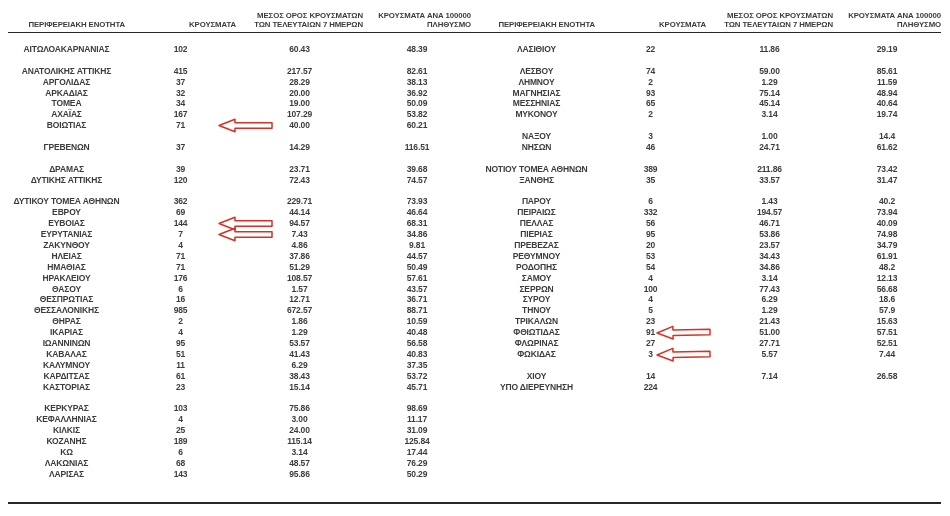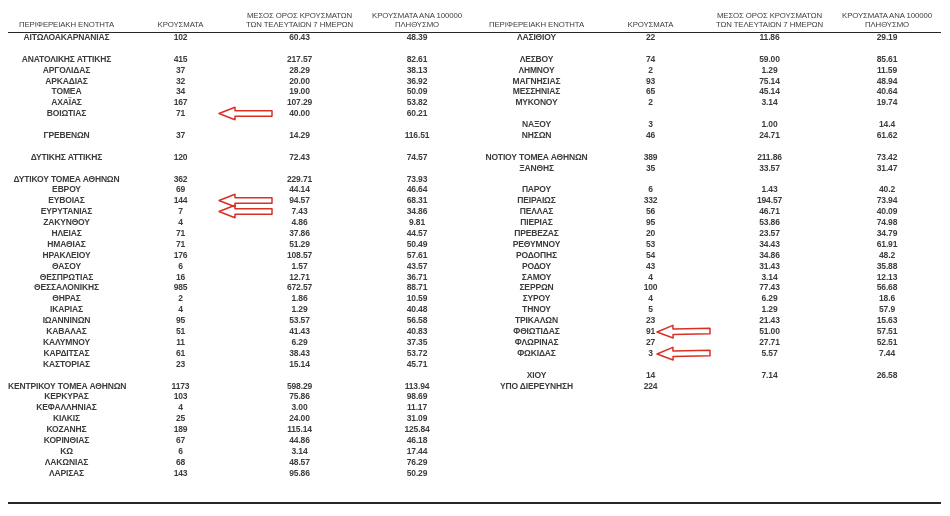--- a/index.html
+++ b/index.html
@@ -13,25 +13,25 @@
     position:relative; width:950px; height:516px; background:#fff; overflow:hidden;
     --text:#3c3c3c; --rule:#262626; --arrow:#d93025;
   }
   .tables { position:absolute; top:0; left:8px; display:flex; gap:7px; }
   .tbl { width:463px; }
   .thead {
     height:32px; display:grid; grid-template-columns:117px 111px 127px 108px;
     align-items:end; padding-bottom:3px;
   }
   .hcell {
-    text-align:center; font-size:7.8px; font-weight:400; color:var(--text);
+    text-align:right; font-size:7.8px; font-weight:700; color:var(--text);
     line-height:9px; letter-spacing:-0.1px; white-space:nowrap;
   }
   .hcell span { display:block; }
-  .rows { display:block; }
+  .rows { display:block;margin-top:12px; }
   .row {
     position:relative; height:10.9px;
     display:grid; grid-template-columns:117px 111px 127px 108px; align-items:center;
   }
   .cell {
     text-align:center; font-size:8.5px; font-weight:700; color:var(--text);
     line-height:10.9px; letter-spacing:-0.15px; white-space:nowrap;
   }
   .rule { position:absolute; left:8px; width:933px; height:1.6px; background:var(--rule); }
   .rule-top { top:31.5px; }
@@ -119,20 +119,26 @@
           </div>
           <div class="row"></div>
           <div class="row">
             <div class="cell">ΓΡΕΒΕΝΩΝ</div>
             <div class="cell">37</div>
             <div class="cell">14.29</div>
             <div class="cell">116.51</div>
           </div>
           <div class="row"></div>
           <div class="row">
+            <div class="cell">ΔΡΑΜΑΣ</div>
+            <div class="cell">39</div>
+            <div class="cell">23.71</div>
+            <div class="cell">39.68</div>
+          </div>
+          <div class="row">
             <div class="cell">ΔΥΤΙΚΗΣ ΑΤΤΙΚΗΣ</div>
             <div class="cell">120</div>
             <div class="cell">72.43</div>
             <div class="cell">74.57</div>
           </div>
           <div class="row"></div>
           <div class="row">
             <div class="cell">ΔΥΤΙΚΟΥ ΤΟΜΕΑ ΑΘΗΝΩΝ</div>
             <div class="cell">362</div>
             <div class="cell">229.71</div>
@@ -241,26 +247,20 @@
             <div class="cell">53.72</div>
           </div>
           <div class="row">
             <div class="cell">ΚΑΣΤΟΡΙΑΣ</div>
             <div class="cell">23</div>
             <div class="cell">15.14</div>
             <div class="cell">45.71</div>
           </div>
           <div class="row"></div>
           <div class="row">
-            <div class="cell">ΚΕΝΤΡΙΚΟΥ ΤΟΜΕΑ ΑΘΗΝΩΝ</div>
-            <div class="cell">1173</div>
-            <div class="cell">598.29</div>
-            <div class="cell">113.94</div>
-          </div>
-          <div class="row">
             <div class="cell">ΚΕΡΚΥΡΑΣ</div>
             <div class="cell">103</div>
             <div class="cell">75.86</div>
             <div class="cell">98.69</div>
           </div>
           <div class="row">
             <div class="cell">ΚΕΦΑΛΛΗΝΙΑΣ</div>
             <div class="cell">4</div>
             <div class="cell">3.00</div>
             <div class="cell">11.17</div>
@@ -271,26 +271,20 @@
             <div class="cell">24.00</div>
             <div class="cell">31.09</div>
           </div>
           <div class="row">
             <div class="cell">ΚΟΖΑΝΗΣ</div>
             <div class="cell">189</div>
             <div class="cell">115.14</div>
             <div class="cell">125.84</div>
           </div>
           <div class="row">
-            <div class="cell">ΚΟΡΙΝΘΙΑΣ</div>
-            <div class="cell">67</div>
-            <div class="cell">44.86</div>
-            <div class="cell">46.18</div>
-          </div>
-          <div class="row">
             <div class="cell">ΚΩ</div>
             <div class="cell">6</div>
             <div class="cell">3.14</div>
             <div class="cell">17.44</div>
           </div>
           <div class="row">
             <div class="cell">ΛΑΚΩΝΙΑΣ</div>
             <div class="cell">68</div>
             <div class="cell">48.57</div>
             <div class="cell">76.29</div>
@@ -420,26 +414,20 @@
             <div class="cell">ΡΕΘΥΜΝΟΥ</div>
             <div class="cell">53</div>
             <div class="cell">34.43</div>
             <div class="cell">61.91</div>
           </div>
           <div class="row">
             <div class="cell">ΡΟΔΟΠΗΣ</div>
             <div class="cell">54</div>
             <div class="cell">34.86</div>
             <div class="cell">48.2</div>
-          </div>
-          <div class="row">
-            <div class="cell">ΡΟΔΟΥ</div>
-            <div class="cell">43</div>
-            <div class="cell">31.43</div>
-            <div class="cell">35.88</div>
           </div>
           <div class="row">
             <div class="cell">ΣΑΜΟΥ</div>
             <div class="cell">4</div>
             <div class="cell">3.14</div>
             <div class="cell">12.13</div>
           </div>
           <div class="row">
             <div class="cell">ΣΕΡΡΩΝ</div>
             <div class="cell">100</div>

